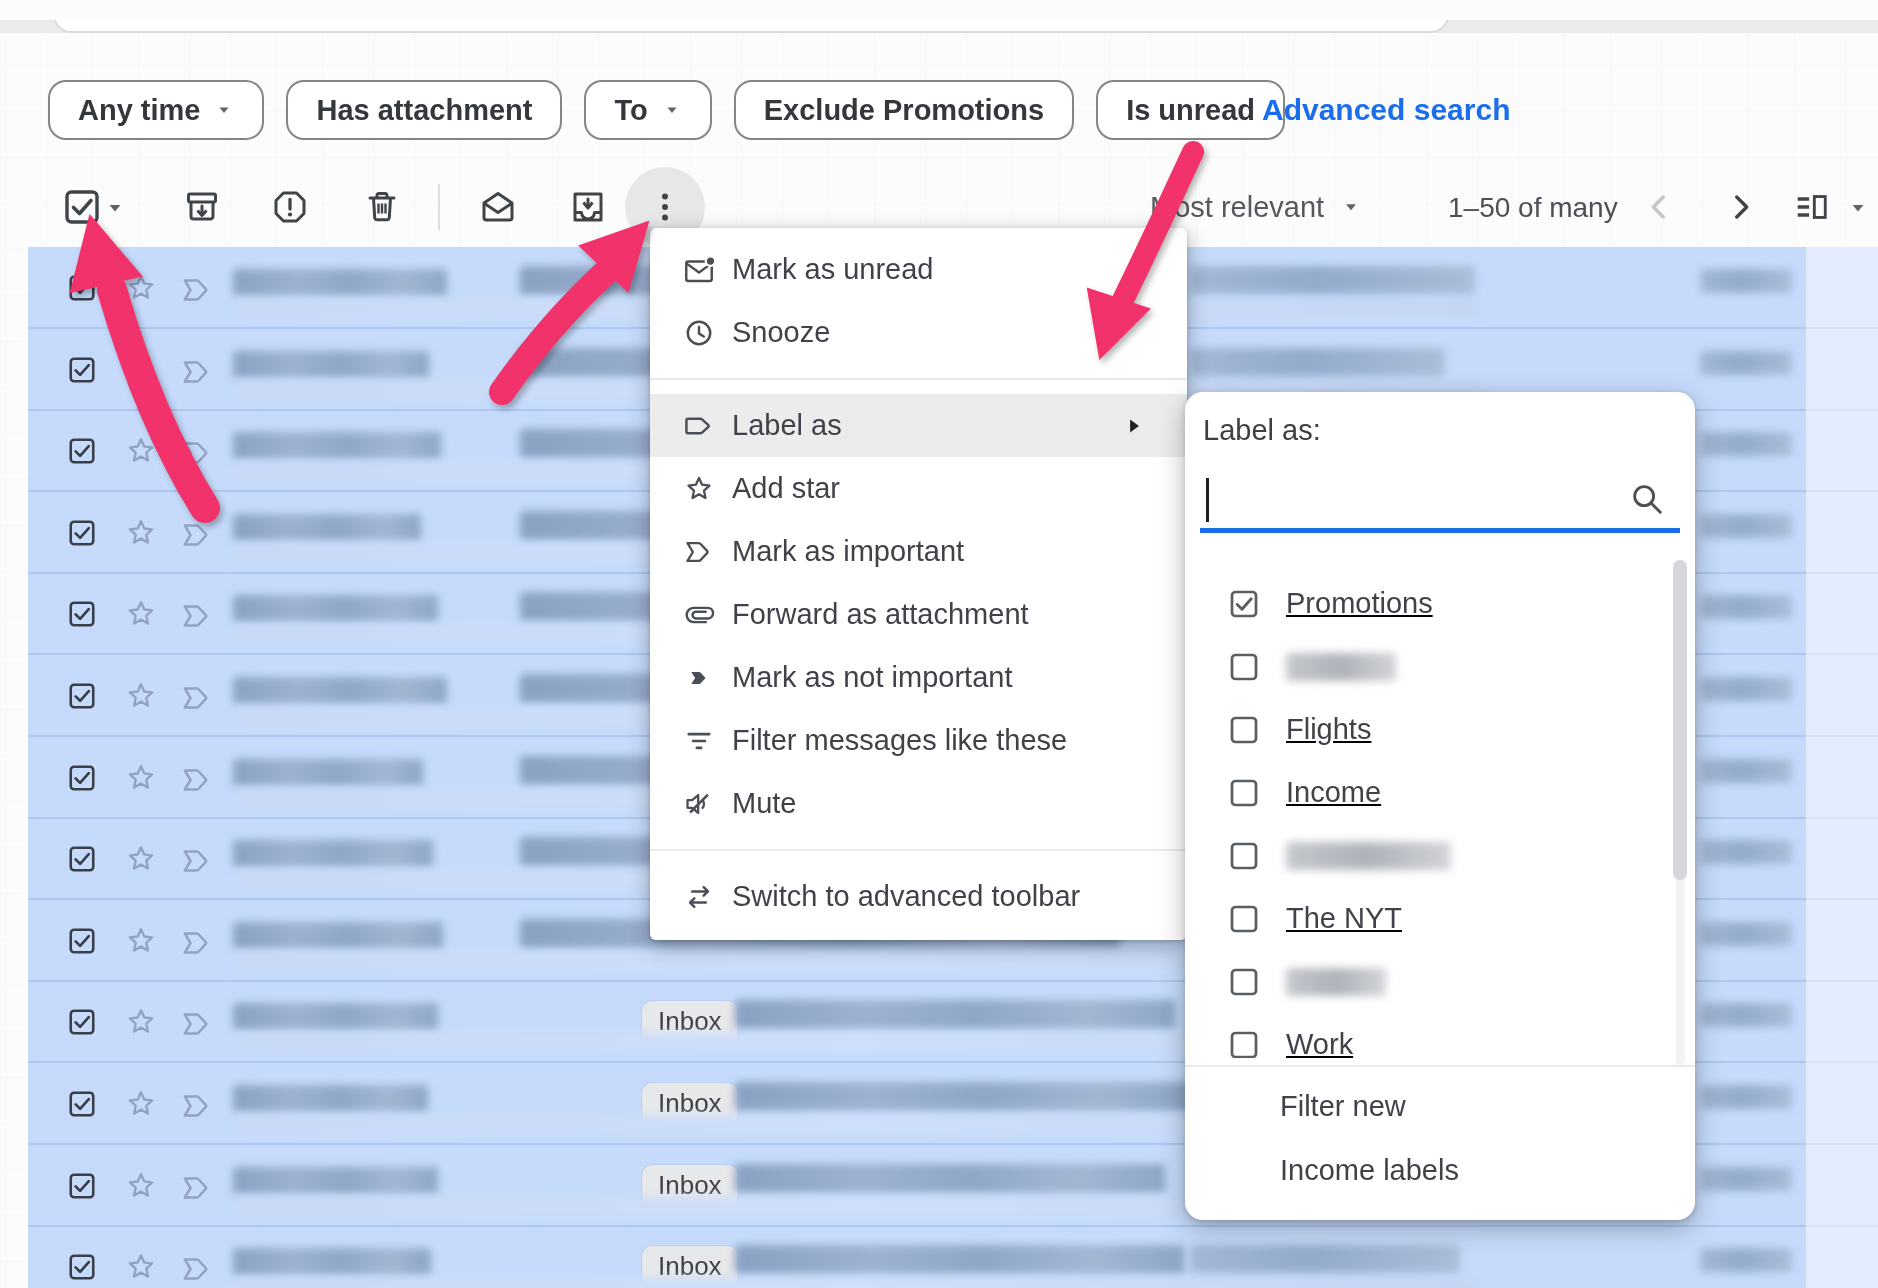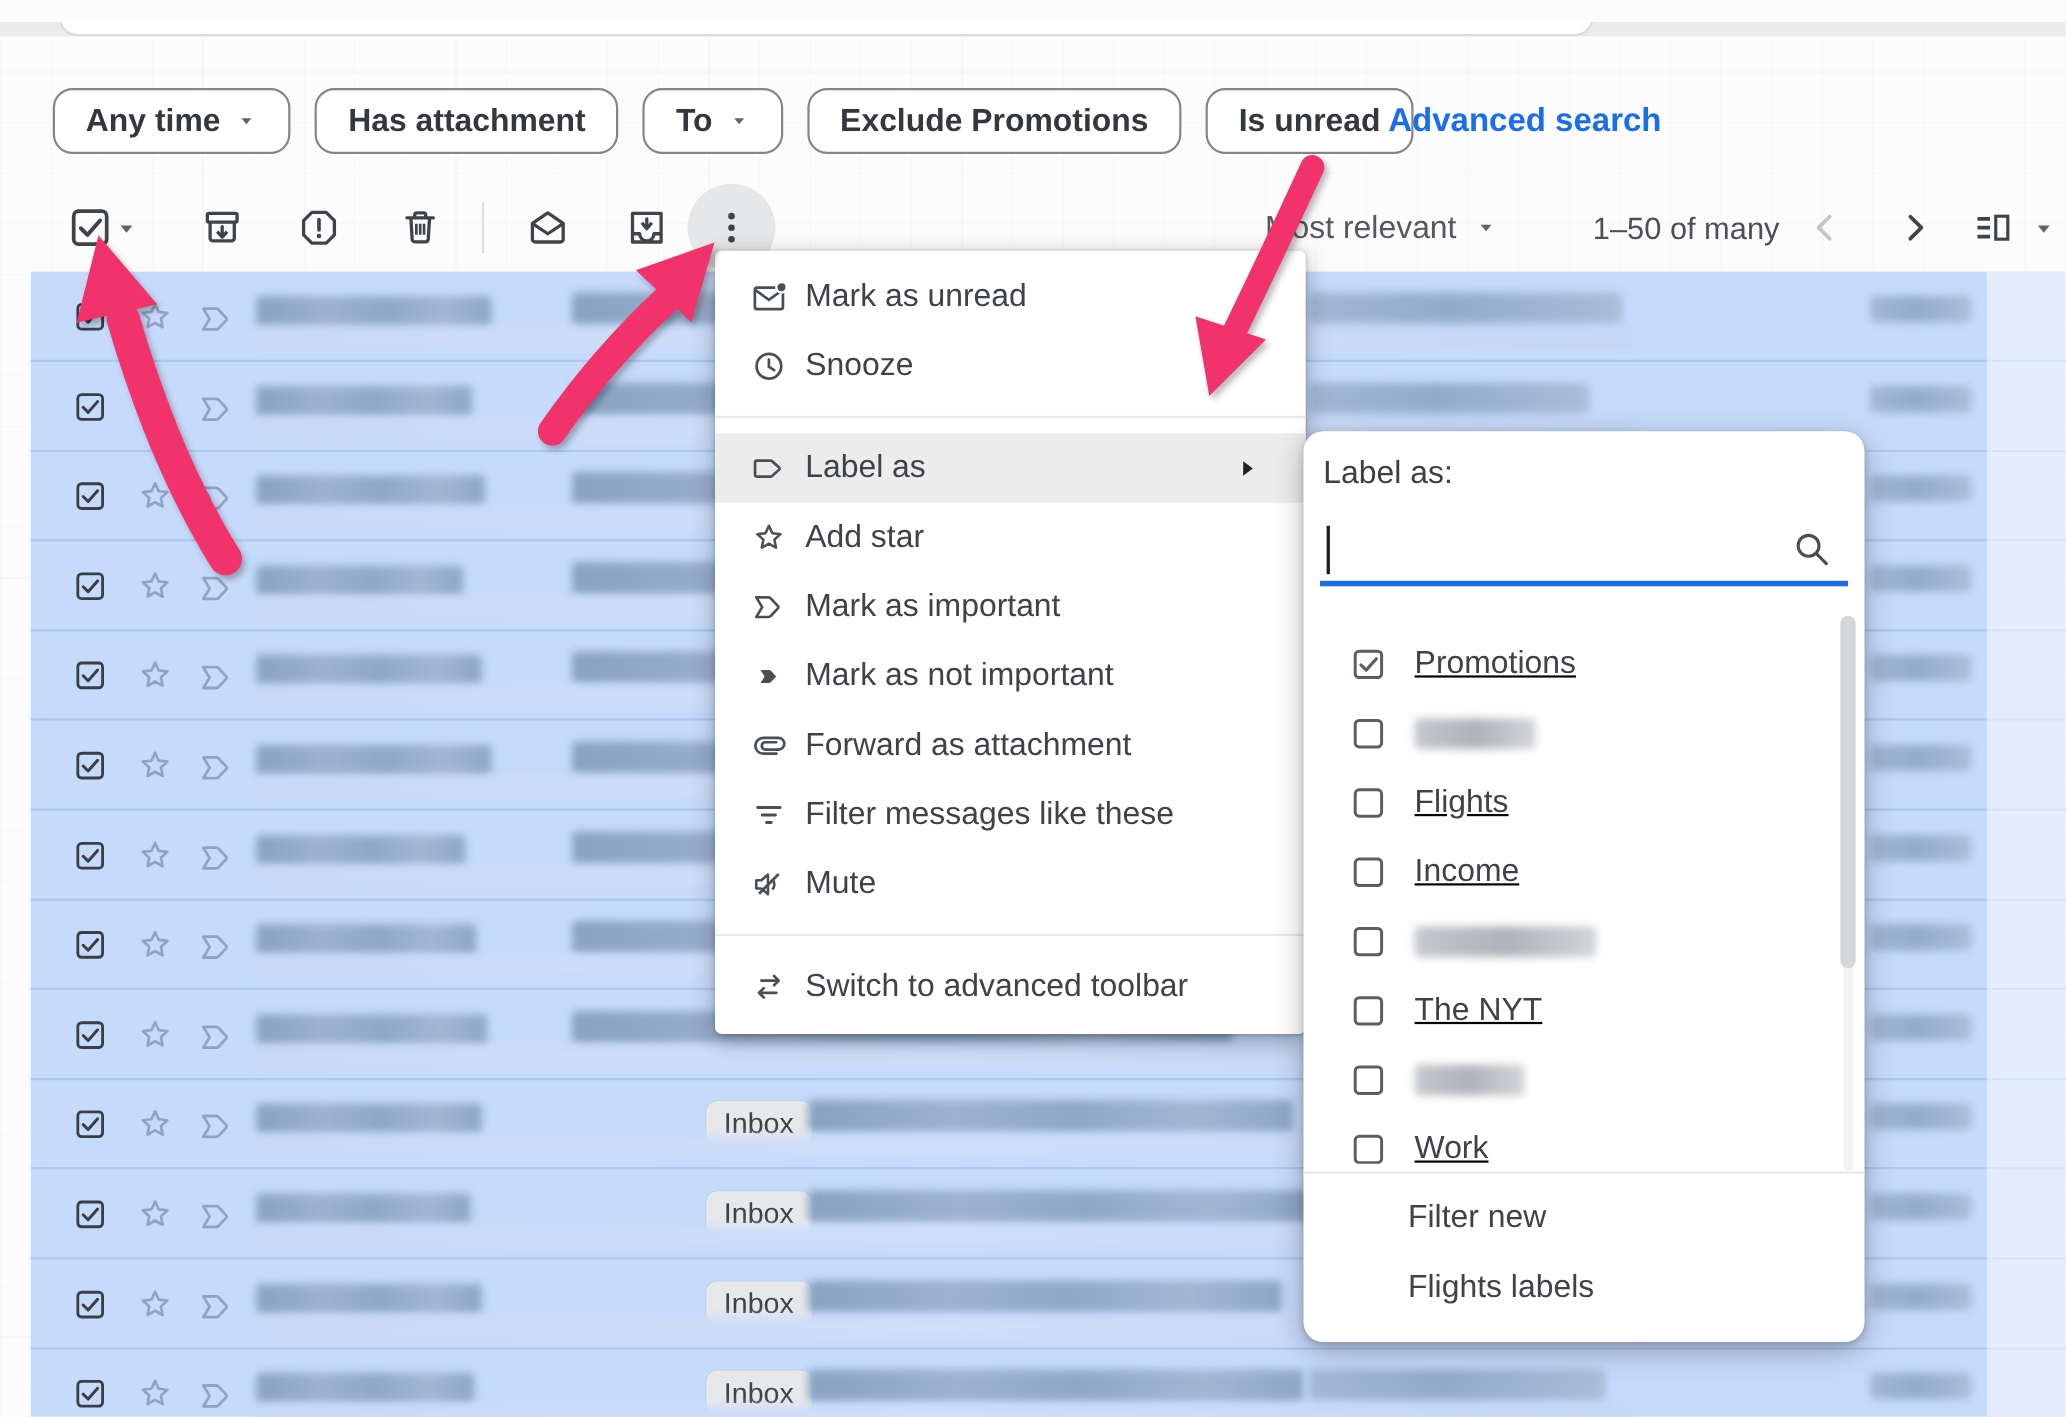--- a/index.html
+++ b/index.html
@@ -461,30 +461,30 @@
           </svg></span>
         <span class="mlabel">Add star</span>
       </div>
       <div class="mitem">
         <span class="mic"><svg viewBox="0 0 40 40" fill="none" stroke="currentColor" stroke-width="2.8">
             <path d="M6.5 9.5 H19.5 c1.05 0 2.05 .5 2.7 1.35 L29.8 19 a1.6 1.6 0 0 1 0 2 L22.2 29.15 c-.65 .85 -1.65 1.35 -2.7 1.35 H6.5 L12.8 20 Z" stroke-linejoin="round"></path>
           </svg></span>
         <span class="mlabel">Mark as important</span>
       </div>
       <div class="mitem">
+        <span class="mic"><svg viewBox="0 0 40 40" fill="none" stroke="currentColor" stroke-width="2.9" stroke-linecap="round">
+            <path d="M28 28.4 H13.9 a8.4 8.4 0 0 1 0 -16.8 H30.3 a6.2 6.2 0 0 1 0 12.4 H16.3 a3.9 3.9 0 0 1 0 -7.8 H27.8"></path>
+          </svg></span>
+        <span class="mlabel">Forward as attachment</span>
+      </div>
+      <div class="mitem">
         <span class="mic"><svg viewBox="0 0 40 40">
             <path d="M11 13 H20.2 c.8 0 1.55 .37 2.05 1 L27.8 20 L22.25 26 c-.5 .63 -1.25 1 -2.05 1 H11 L15.4 20 Z" fill="currentColor"></path>
           </svg></span>
         <span class="mlabel">Mark as not important</span>
-      </div>
-      <div class="mitem">
-        <span class="mic"><svg viewBox="0 0 40 40" fill="none" stroke="currentColor" stroke-width="2.9" stroke-linecap="round">
-            <path d="M28 28.4 H13.9 a8.4 8.4 0 0 1 0 -16.8 H30.3 a6.2 6.2 0 0 1 0 12.4 H16.3 a3.9 3.9 0 0 1 0 -7.8 H27.8"></path>
-          </svg></span>
-        <span class="mlabel">Forward as attachment</span>
       </div>
       <div class="mitem">
         <span class="mic"><svg viewBox="0 0 40 40" stroke="currentColor" fill="none" stroke-width="3.2" stroke-linecap="round">
             <path d="M8 12 H32 M13 20 H27 M17.5 28 H22.5"></path>
           </svg></span>
         <span class="mlabel">Filter messages like these</span>
       </div>
       <div class="mitem">
         <span class="mic"><svg viewBox="0 0 40 40" fill="none" stroke="currentColor" stroke-width="2.7">
             <path d="M6.5 15.5 H12 L19 9.5 V30.5 L12 24.5 H6.5 Z" stroke-linejoin="round"></path>
@@ -560,21 +560,21 @@
         </div>
         <div class="litem">
           <span class="lic"><svg viewBox="0 0 40 40">
               <rect x="5" y="5" width="30" height="30" rx="4.5" fill="none" stroke="currentColor" stroke-width="3.4"></rect>
             </svg></span>
           <span class="lname">Work</span>
         </div>
       </div>
     <div class="ldiv"></div>
     <div class="laction" id="action0" style="top:684px">Filter new</div>
-    <div class="laction" id="action1" style="top:748px">Flights labels</div>
+    <div class="laction" id="action1" style="top:748px">Income labels</div>
     <div class="sb-track"></div>
     <div class="sb-thumb"></div>
   </div>
 
   <svg class="arrows" width="1878" height="1288" viewBox="0 0 1878 1288">
     <g class="pink">
       <path d="M205 488 Q150 400 112 270" fill="none" stroke-width="30" stroke-linecap="round"></path>
       <polygon points="90,196 141,256 71,272" stroke-width="2"></polygon>
     </g>
     <g class="pink">

